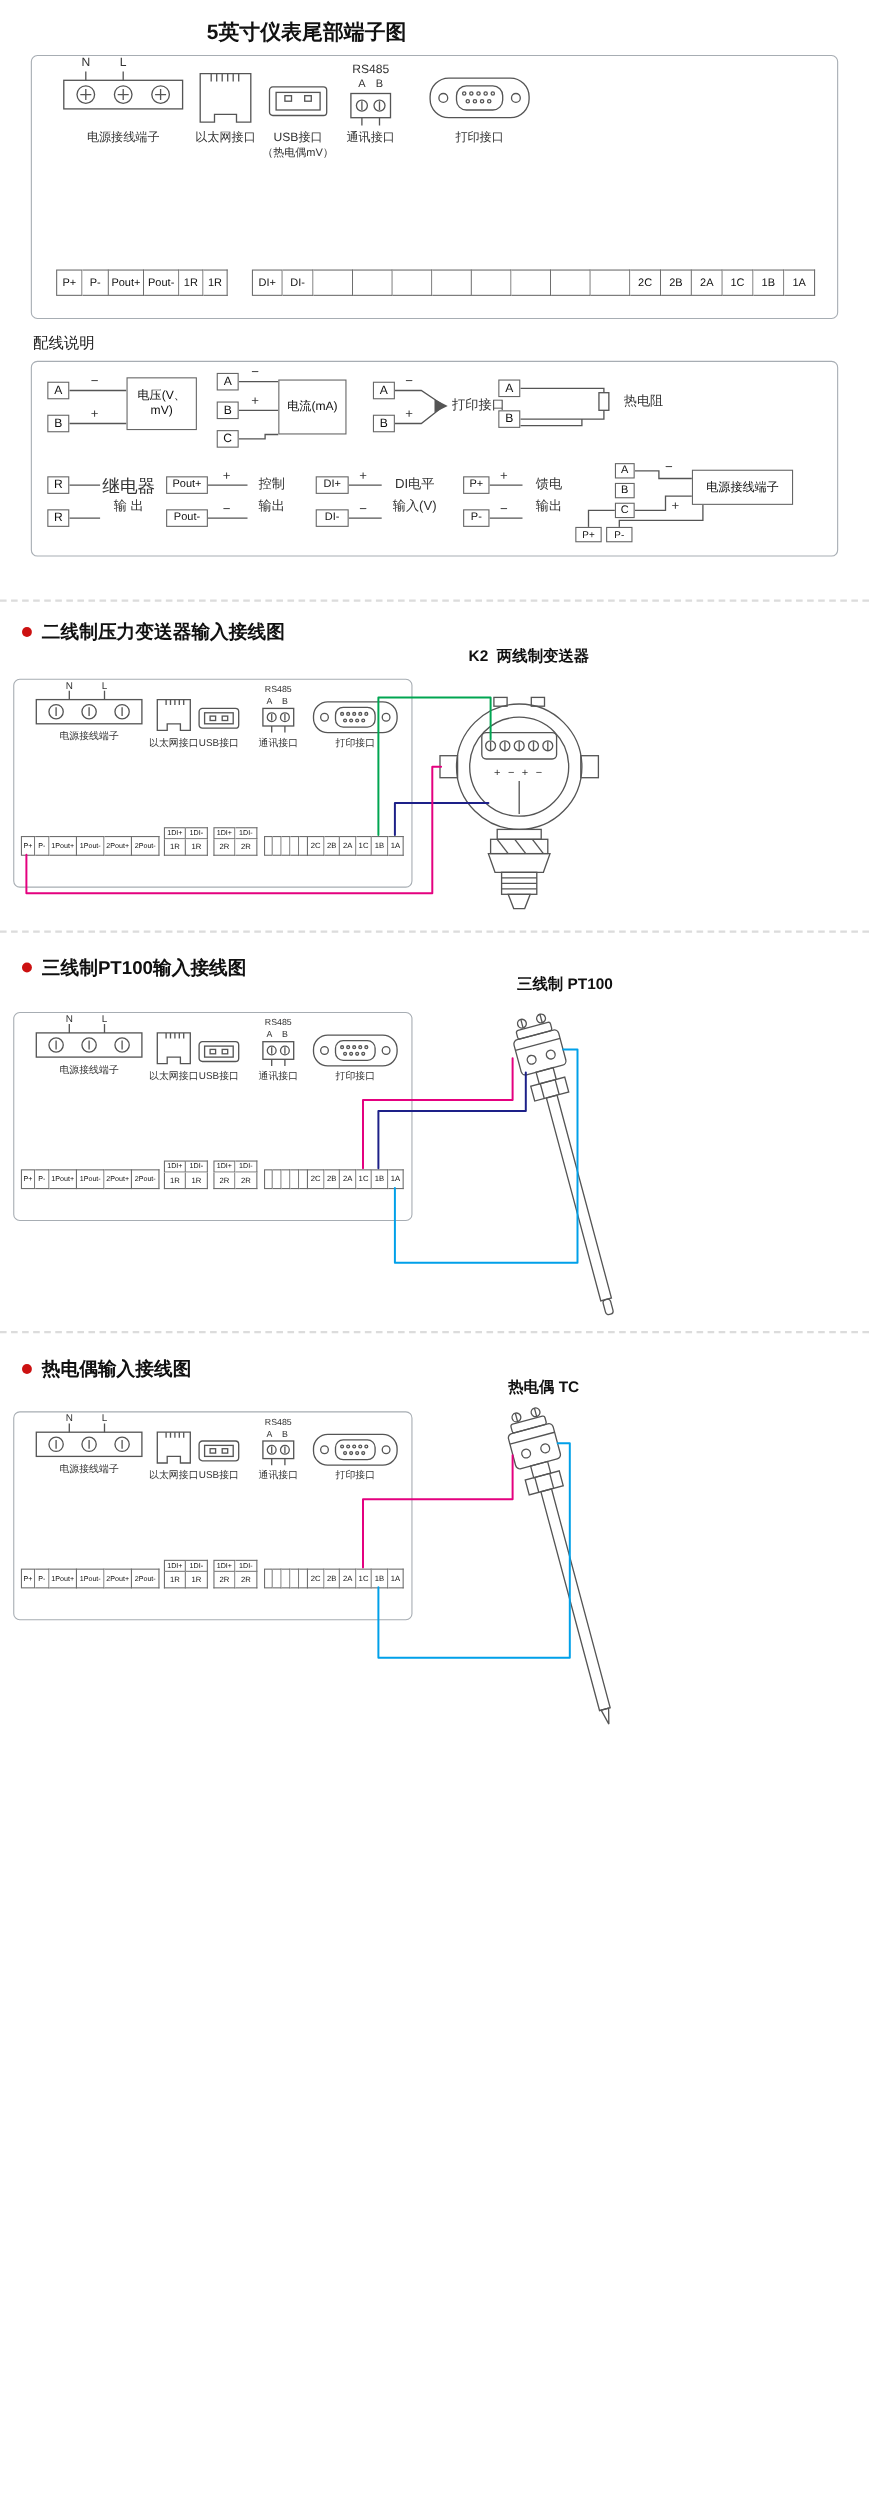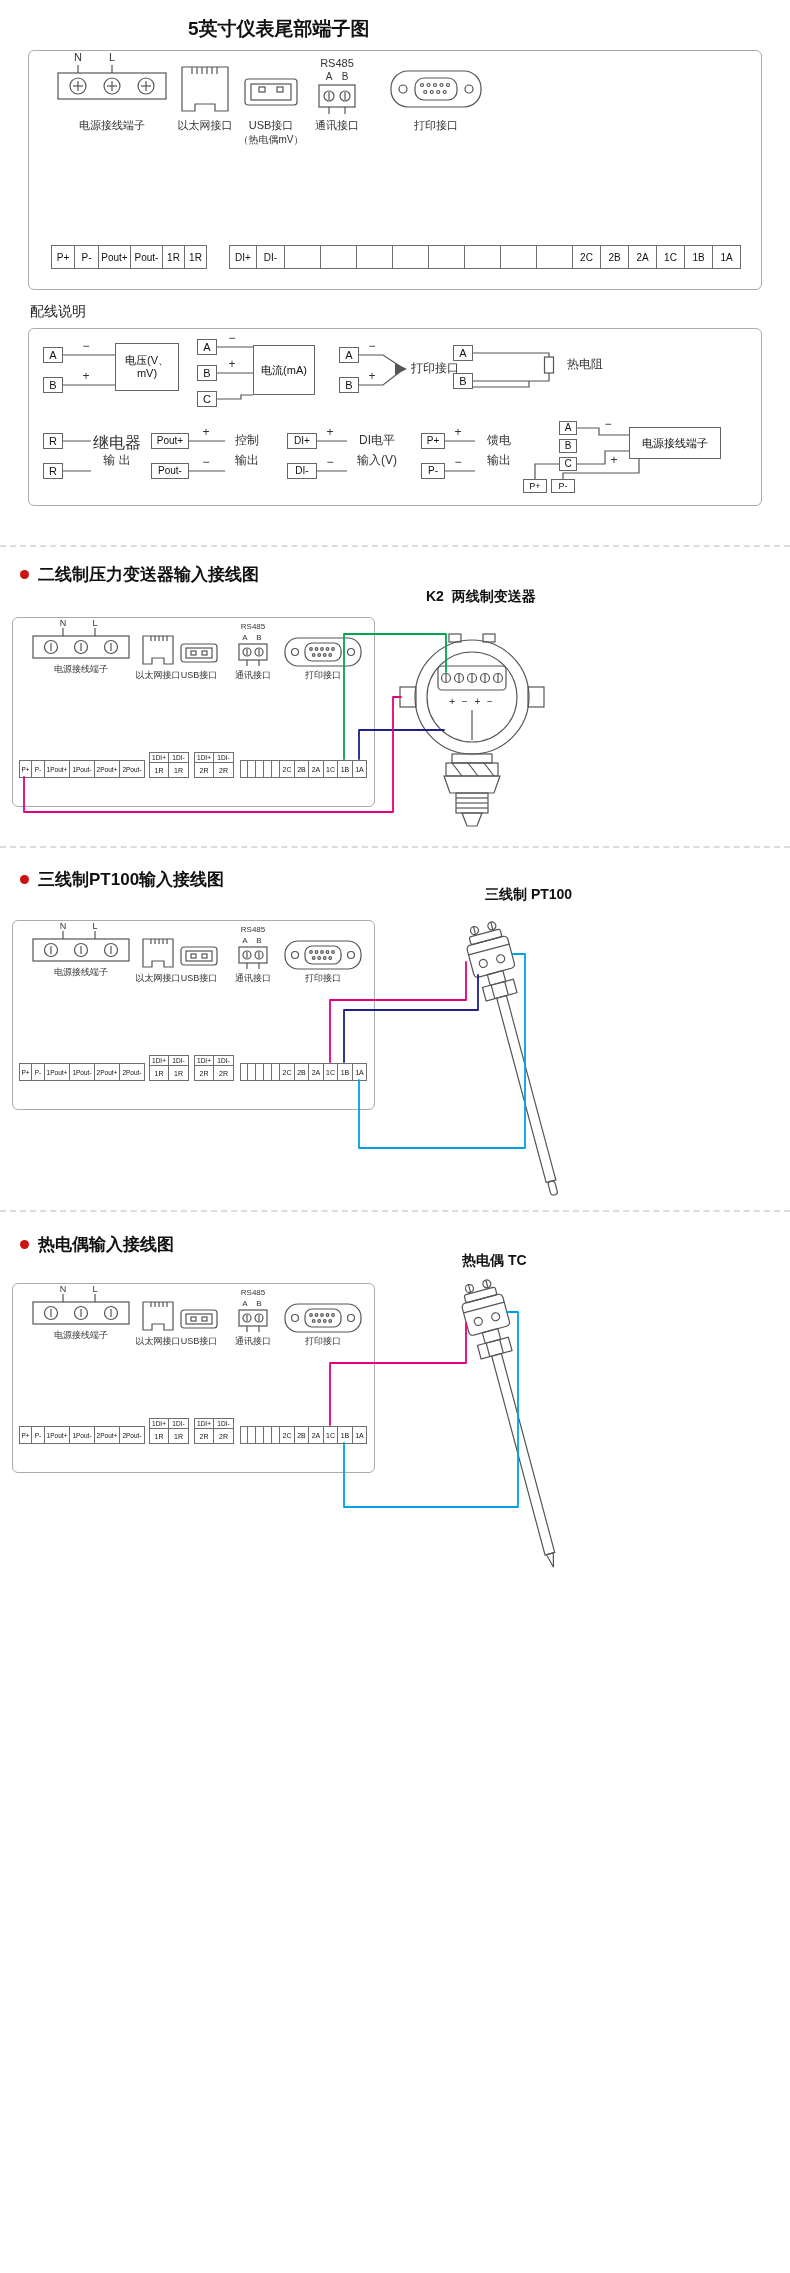--- a/index.html
+++ b/index.html
@@ -363,21 +363,21 @@
     <text class="signs-text" x="472" y="145">+ − + −</text>
     <path class="wire w-green" d="M446 112 V74 H344 V199"></path>
     <path class="wire w-blue" d="M444 170 H359 V199"></path>
     <path class="wire w-pink" d="M401 137 H393 V252 H24 V217"></path>
   </svg>
 
   <div class="divider" style="top:846px"></div>
 
   <span class="bullet" style="left:20px;top:875px"></span>
   <div class="sec-title" style="left:38px;top:868px">三线制PT100输入接线图</div>
-  <div class="dev-label" style="left:485px;top:886px">三线制 PT100</div>
+  <div class="dev-label" style="left:470px;top:886px">三线制 PT100</div>
 
   <div class="box" style="left:12px;top:920px;width:363px;height:190px">
   <div style="position:relative;width:100%;height:100%">
     <svg class="gfx" width="363" height="130" viewBox="0 0 363 130" style="left:0;top:0">
       <g class="draw">
         <rect x="20" y="18" width="96" height="22"></rect>
         <circle cx="38" cy="29" r="6.5"></circle>
             <line x1="38" y1="25" x2="38" y2="33"></line>
         <circle cx="68" cy="29" r="6.5"></circle>
             <line x1="68" y1="25" x2="68" y2="33"></line>

